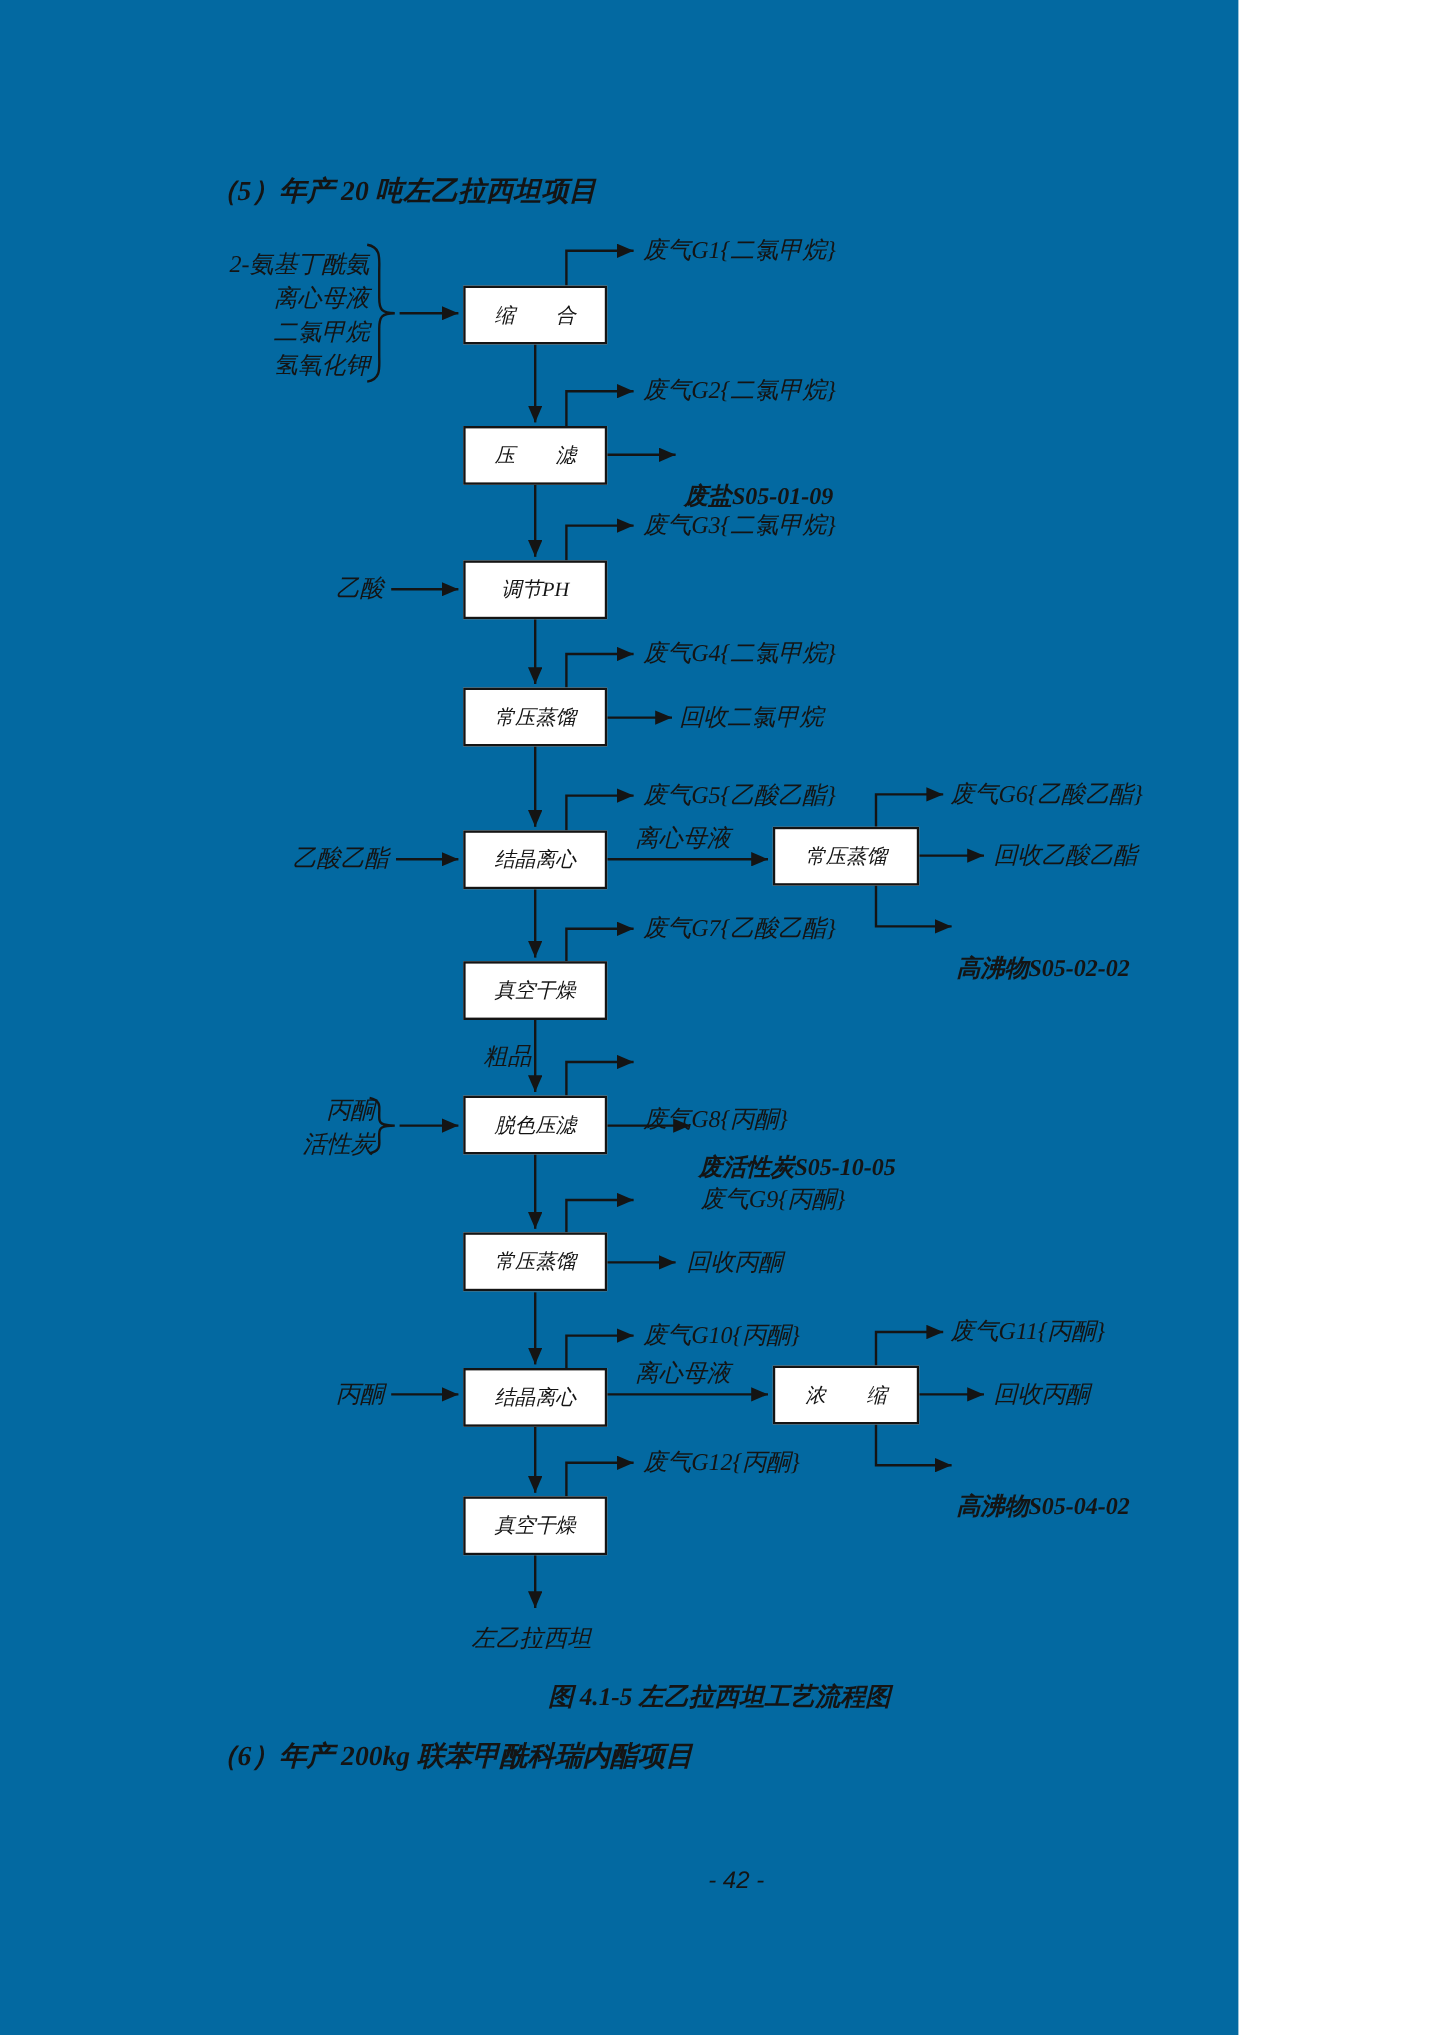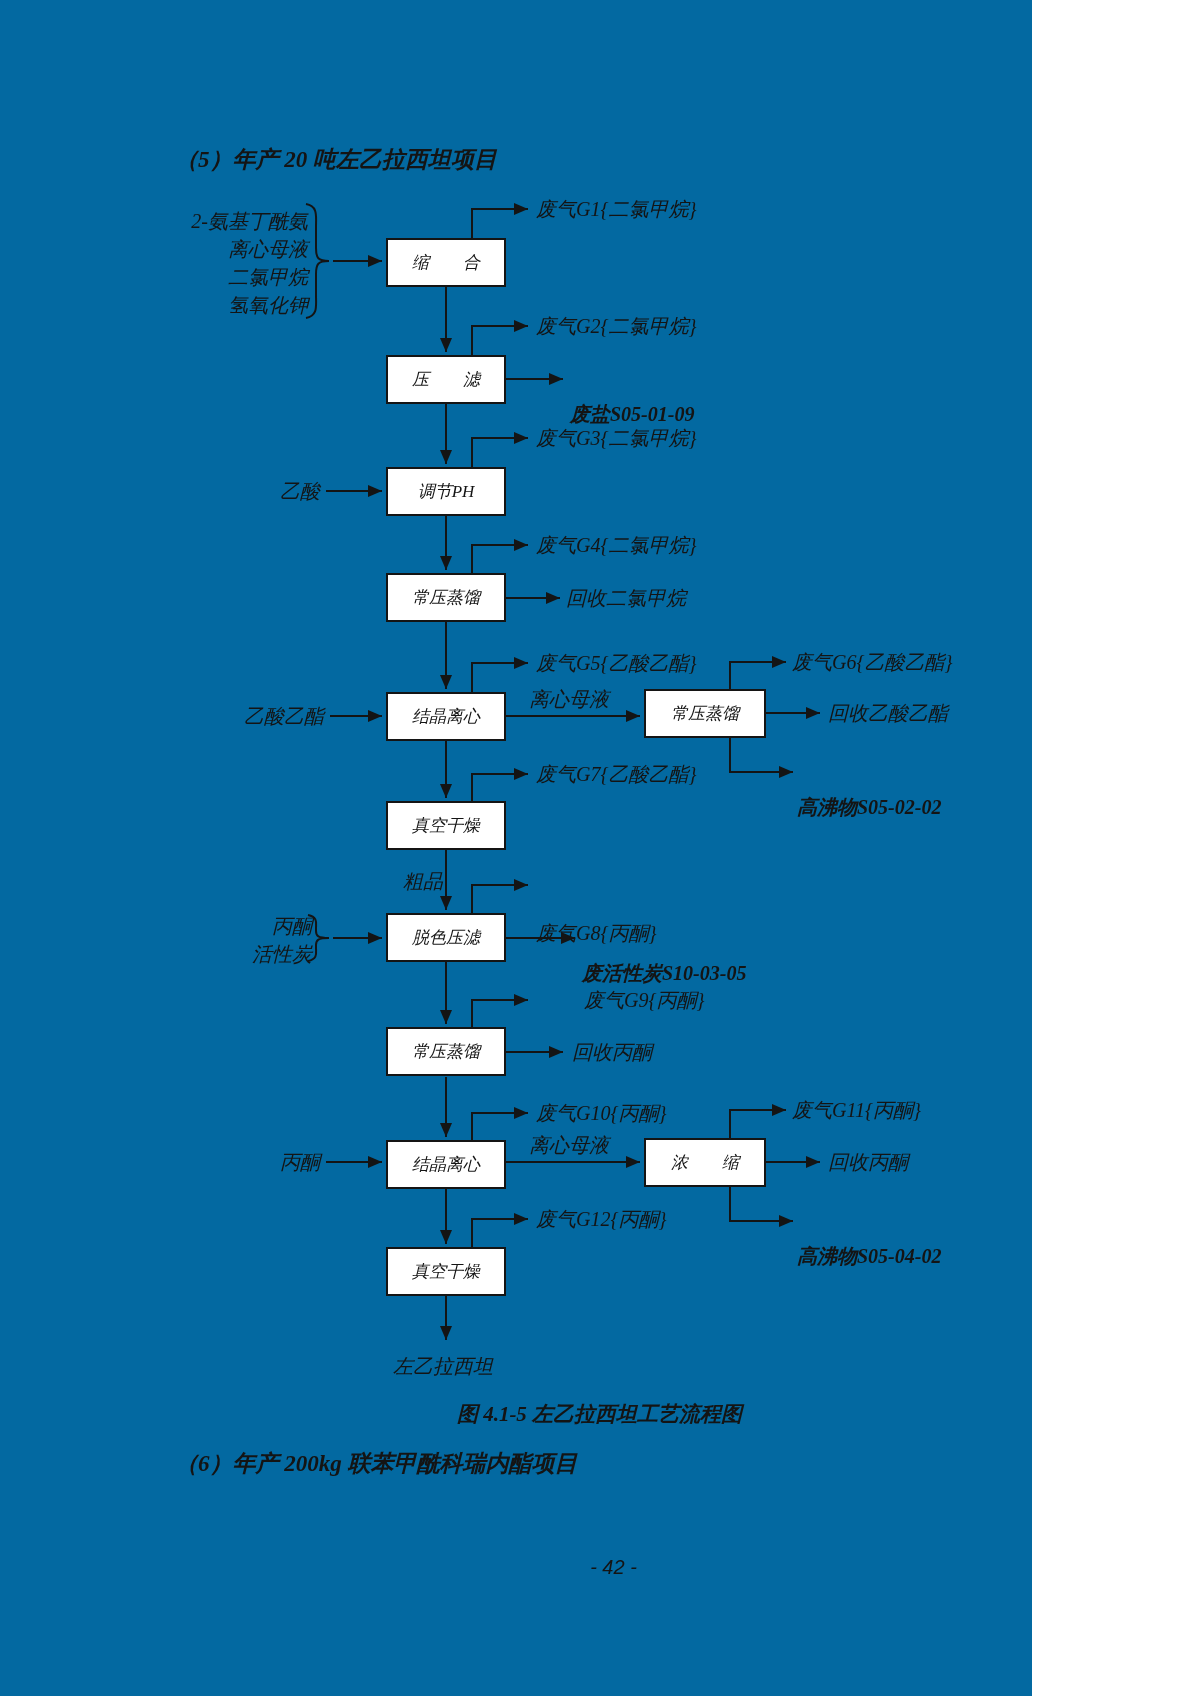--- a/index.html
+++ b/index.html
@@ -154,21 +154,21 @@
   <div class="lbl" style="left:792px;top:651px;">废气G6{乙酸乙酯}</div>
   <div class="lbl" style="left:536px;top:763px;">废气G7{乙酸乙酯}</div>
   <div class="lbl" style="left:536px;top:874px;margin-top:48px;">废气G8{丙酮}</div>
   <div class="lbl" style="left:536px;top:989px;margin-left:48px;">废气G9{丙酮}</div>
   <div class="lbl" style="left:536px;top:1102px;">废气G10{丙酮}</div>
   <div class="lbl" style="left:792px;top:1099px;">废气G11{丙酮}</div>
   <div class="lbl" style="left:536px;top:1208px;">废气G12{丙酮}</div>
 
   <div class="lbl lbl-b" style="left:570px;top:368px;">废盐S05-01-09</div>
   <div class="lbl lbl-b" style="left:797px;top:761px;">高沸物S05-02-02</div>
-  <div class="lbl lbl-b" style="left:582px;top:927px;">废活性炭S10-03-05</div>
+  <div class="lbl lbl-b" style="left:582px;top:927px;">废活性炭S05-10-05</div>
   <div class="lbl lbl-b" style="left:797px;top:1210px;">高沸物S05-04-02</div>
 
   <div class="lbl" style="left:566px;top:587px;">回收二氯甲烷</div>
   <div class="lbl" style="left:828px;top:702px;">回收乙酸乙酯</div>
   <div class="lbl" style="left:572px;top:1041px;">回收丙酮</div>
   <div class="lbl" style="left:828px;top:1151px;">回收丙酮</div>
 
   <div class="lbl" style="left:529px;top:688px;">离心母液</div>
   <div class="lbl" style="left:403px;top:870px;">粗品</div>
   <div class="lbl" style="left:529px;top:1134px;">离心母液</div>

